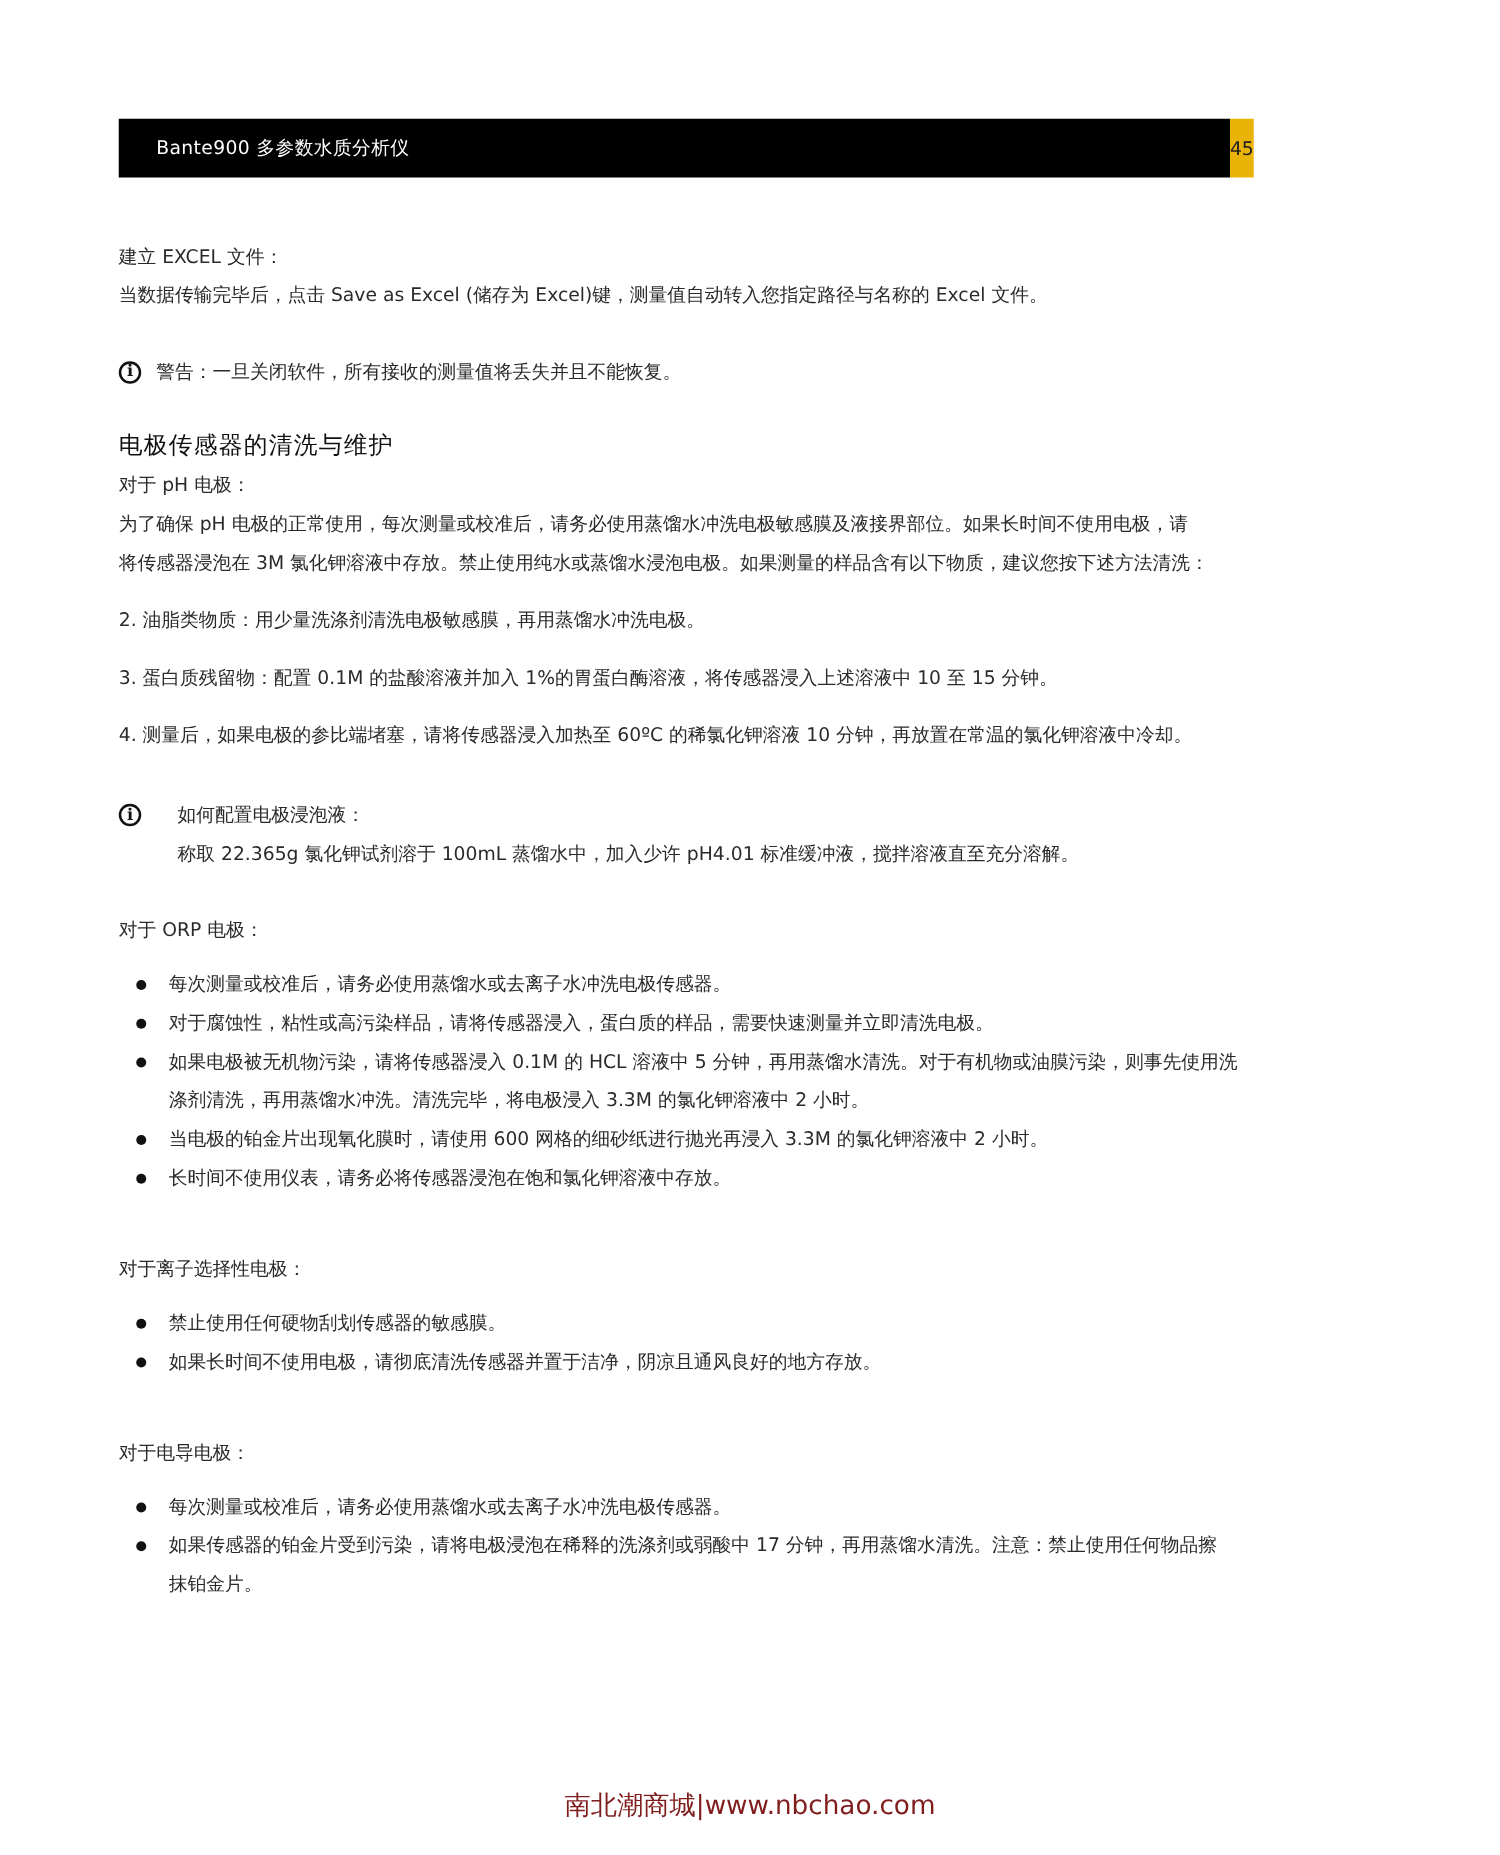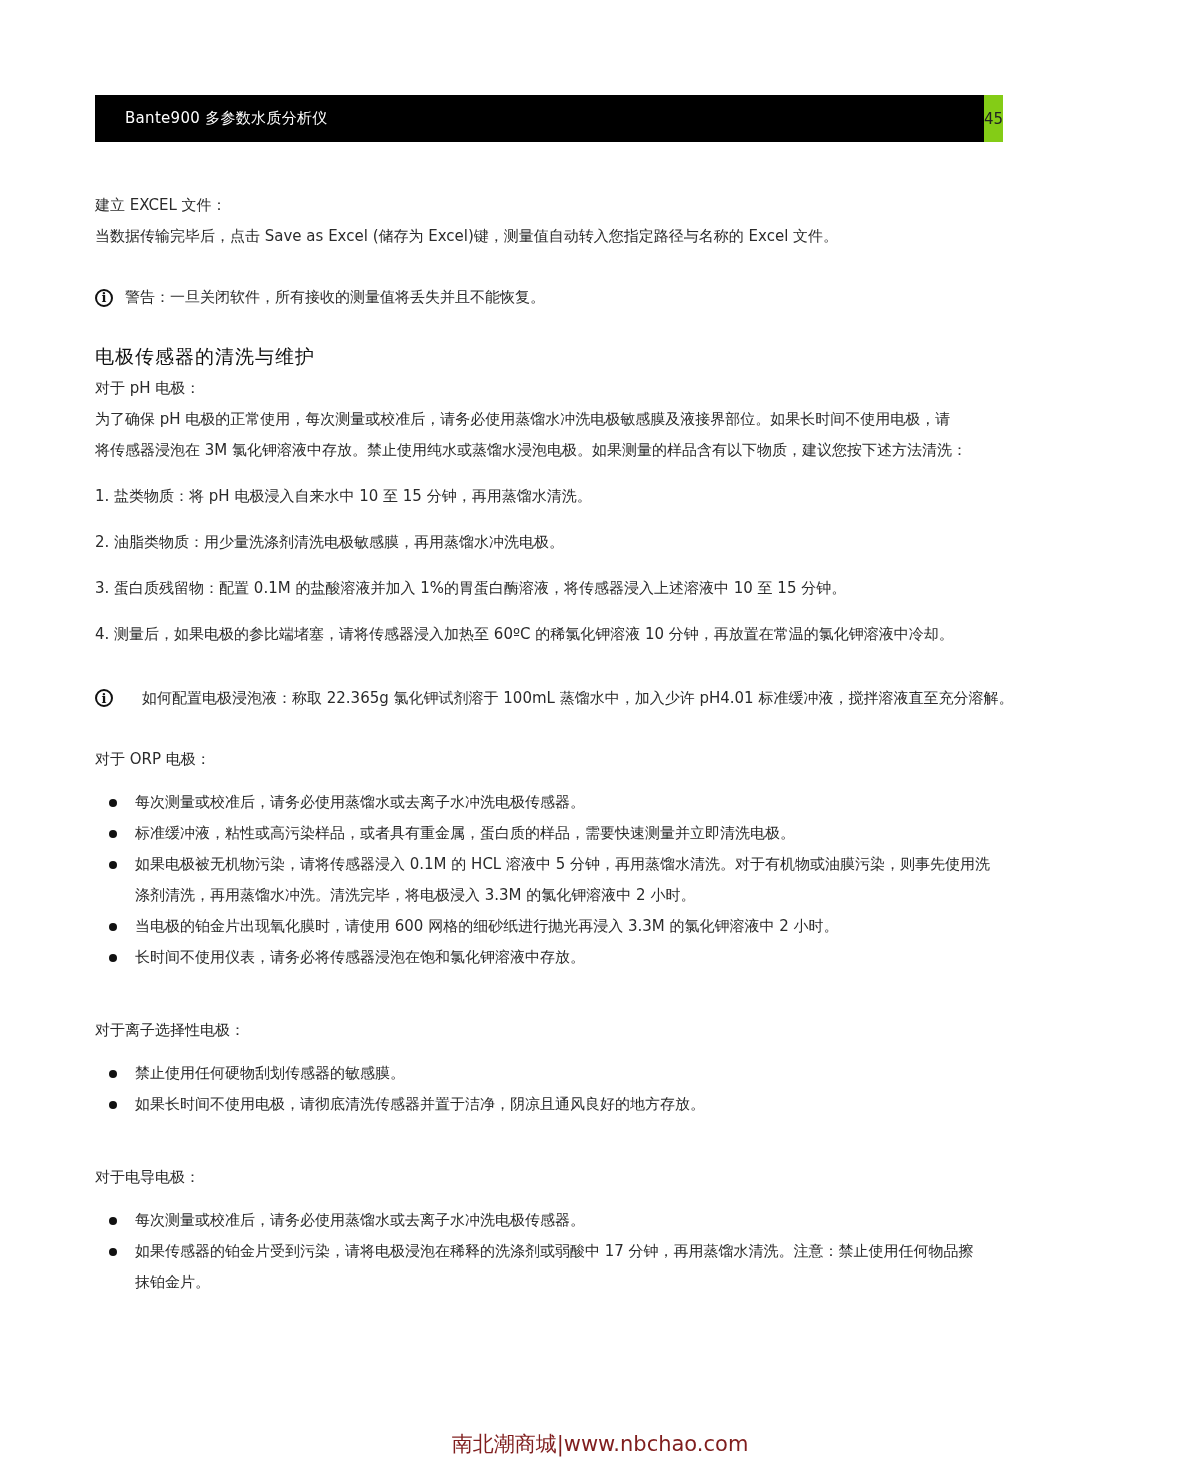--- a/index.html
+++ b/index.html
@@ -11,21 +11,21 @@
     .header {
       position: absolute; left: 95px; top: 95px; width: 908px; height: 47px;
       display: flex;
     }
     .header-title {
       background: #000000; color: #ffffff; width: 900px; height: 47px;
       display: flex; align-items: center; padding-left: 30px; box-sizing: border-box;
       font-size: 15px; letter-spacing: 0.3px;
     }
     .header-page {
-      background: #84cc16; color: #222; flex: 1; height: 47px;
+      background: #eab308; color: #222; flex: 1; height: 47px;
       display: flex; align-items: center; justify-content: center;
       font-size: 15px;
     }
     .content {
       position: absolute; left: 95px; top: 190px; width: 1012px;
       font-size: 15px; line-height: 31px;
     }
     .line { white-space: nowrap; margin: 0; }
     .gap-1 { height: 30px; }
     .gap-2 { height: 18px; }
@@ -36,21 +36,21 @@
       font-family: "DejaVu Serif", serif; font-weight: bold; font-size: 13px;
       color: #111; box-sizing: border-box; margin-right: 12px; line-height: 1;
     }
     .section-title {
       font-size: 19px; color: #111; line-height: 34px; margin-top: 8px;
       letter-spacing: 1px;
     }
     .ol-item { white-space: nowrap; }
     .note-block { display: flex; }
     .note-block .info-icon { margin-top: 6px; margin-right: 29px; }
-    .note-text { display: flex; flex-direction: row; }
+    .note-text { display: flex; flex-direction: column; }
     ul.bullets { list-style: none; margin: 12px; padding: 0; }
     ul.bullets li { position: relative; padding-left: 28px; }
     ul.bullets li::before {
       content: ""; position: absolute; left: 2px; top: 12px;
       width: 8px; height: 8px; border-radius: 50%; background: #111;
     }
     .footer {
       position: absolute; left: 0; top: 1430px; width: 1200px; text-align: center;
       font-size: 21px; color: #7f1d1d; font-family: "DejaVu Sans", sans-serif;
     }
@@ -74,41 +74,40 @@
     <span>警告：一旦关闭软件，所有接收的测量值将丢失并且不能恢复。</span>
   </div>
 
   <div class="gap-2"></div>
 
   <div class="section-title">电极传感器的清洗与维护</div>
 
   <p class="line">对于 pH 电极：</p>
   <p class="line">为了确保 pH 电极的正常使用，每次测量或校准后，请务必使用蒸馏水冲洗电极敏感膜及液接界部位。如果长时间不使用电极，请</p>
   <p class="line">将传感器浸泡在 3M 氯化钾溶液中存放。禁止使用纯水或蒸馏水浸泡电极。如果测量的样品含有以下物质，建议您按下述方法清洗：</p>
-  <p class="ol-item">1.  盐类物质：将 pH 电极浸入自来水中 10 至 15 分钟，再用蒸馏水清洗。</p>
   <p class="ol-item">2.  油脂类物质：用少量洗涤剂清洗电极敏感膜，再用蒸馏水冲洗电极。</p>
   <p class="ol-item">3.  蛋白质残留物：配置 0.1M 的盐酸溶液并加入 1%的胃蛋白酶溶液，将传感器浸入上述溶液中 10 至 15 分钟。</p>
   <p class="ol-item">4.  测量后，如果电极的参比端堵塞，请将传感器浸入加热至 60ºC 的稀氯化钾溶液 10 分钟，再放置在常温的氯化钾溶液中冷却。</p>
 
   <div class="gap-2"></div>
 
   <div class="note-block">
     <span class="info-icon">i</span>
     <div class="note-text">
       <span>如何配置电极浸泡液：</span>
       <span>称取 22.365g 氯化钾试剂溶于 100mL 蒸馏水中，加入少许 pH4.01 标准缓冲液，搅拌溶液直至充分溶解。</span>
     </div>
   </div>
 
   <div class="gap-1"></div>
 
   <p class="line">对于 ORP 电极：</p>
   <ul class="bullets">
     <li><span>每次测量或校准后，请务必使用蒸馏水或去离子水冲洗电极传感器。</span></li>
-    <li><span>标准缓冲液，粘性或高污染样品，或者具有重金属，蛋白质的样品，需要快速测量并立即清洗电极。</span></li>
+    <li><span>对于腐蚀性，粘性或高污染样品，请将传感器浸入，蛋白质的样品，需要快速测量并立即清洗电极。</span></li>
     <li><span>如果电极被无机物污染，请将传感器浸入 0.1M 的 HCL 溶液中 5 分钟，再用蒸馏水清洗。对于有机物或油膜污染，则事先使用洗</span><br><span>涤剂清洗，再用蒸馏水冲洗。清洗完毕，将电极浸入 3.3M 的氯化钾溶液中 2 小时。</span></li>
     <li><span>当电极的铂金片出现氧化膜时，请使用 600 网格的细砂纸进行抛光再浸入 3.3M 的氯化钾溶液中 2 小时。</span></li>
     <li><span>长时间不使用仪表，请务必将传感器浸泡在饱和氯化钾溶液中存放。</span></li>
   </ul>
 
   <div class="gap-1"></div>
 
   <p class="line">对于离子选择性电极：</p>
   <ul class="bullets">
     <li><span>禁止使用任何硬物刮划传感器的敏感膜。</span></li>

